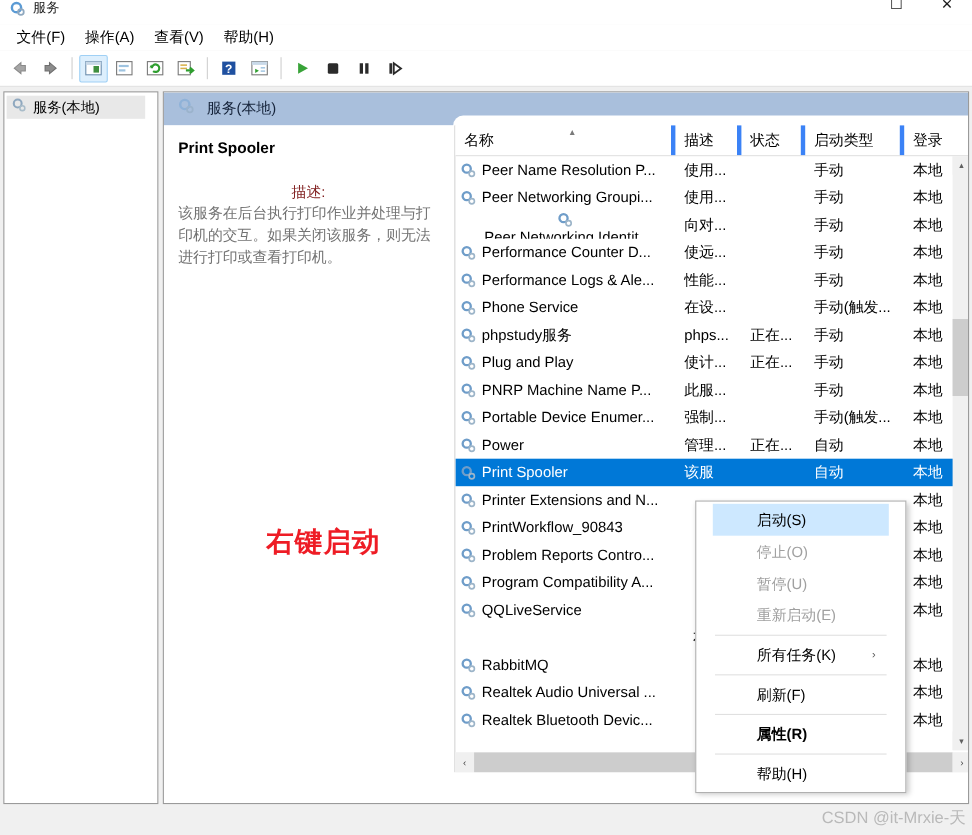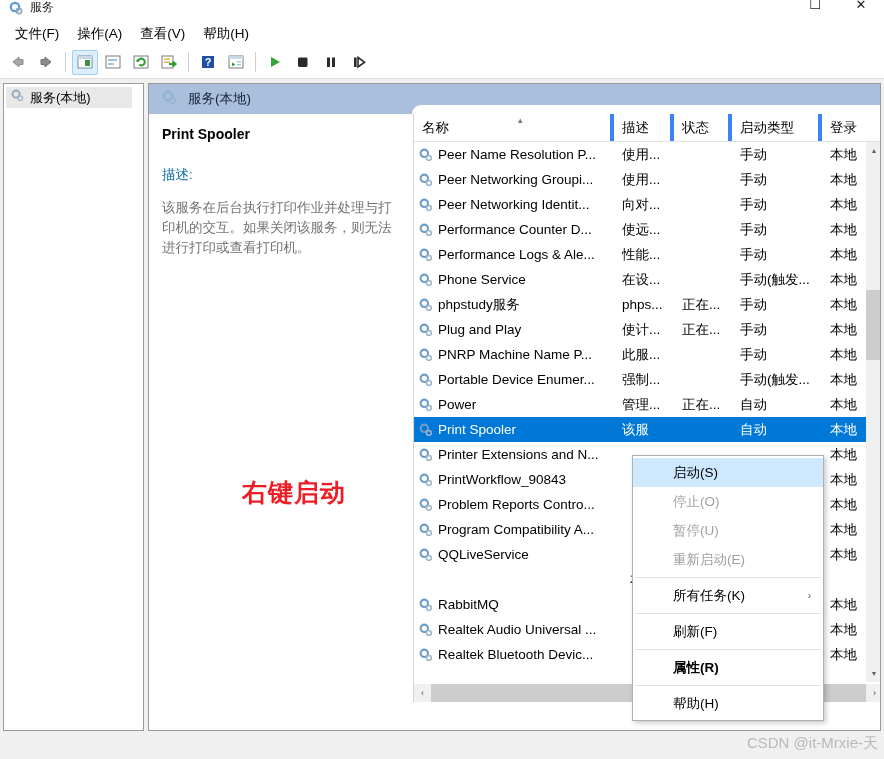--- a/index.html
+++ b/index.html
@@ -87,21 +87,21 @@
   }
 
   
   .detail {
     position: absolute; left: 0; top: 30px; width: 264px; height: 588px;
     background: #ffffff; padding: 12px 14px 0 13px;
   }
   .detail h3 { font-size: 14px; font-weight: bold; color: #000; margin-bottom: 24px; }
   .detail .action-line { font-size: 13.5px; color: #000; margin-bottom: 42px; }
   .detail .action-line a { color: #0645ad; text-decoration: underline; cursor: pointer; }
-  .detail .desc-title { font-size: 13.5px; color: #0369a1; margin-bottom: 14px; }
+  .detail .desc-title { font-size: 13.5px; color: #7f1d1d; margin-bottom: 0; text-align: center; }
   .detail .desc-body { font-size: 13.5px; color: #737373; line-height: 20px; }
   .annot {
     position: absolute; left: 93px; top: 392px;
     font-size: 25px; font-weight: bold; color: #ee1c25;
     letter-spacing: 1px; white-space: nowrap;
   }
 
   
   .listview {
     position: absolute; left: 264px; top: 30px; width: 469px; height: 588px;
@@ -166,21 +166,21 @@
     position: relative; background: #f0f0f0;
     border-left: 1px solid #808080; border-top: 1px solid #808080;
     transform: skewX(-12deg);
   }
   .tab span { display: inline-block; transform: skewX(12deg); }
 
   
   .ctxmenu {
     position: absolute; left: 632px; top: 455px; width: 192px;
     background: #ffffff; border: 1px solid #b0b0b0;
-    box-shadow: 2px 2px 5px rgba(0,0,0,0.22); padding: 2px 0; z-index: 50;
+    box-shadow: 2px 2px 5px rgba(0,0,0,0.22); padding: 2px 15px; z-index: 50;
   }
   .ctx-item {
     height: 29px; display: flex; align-items: center; padding-left: 40px;
     font-size: 13.5px; color: #000; position: relative; white-space: nowrap;
   }
   .ctx-item.hl { background: #cde8ff; }
   .ctx-item.disabled { color: #a0a0a0; }
   .ctx-item.bold { font-weight: bold; }
   .ctx-item .sub {
     position: absolute; right: 12px; font-size: 10px; color: #555;
@@ -368,21 +368,21 @@
                     <circle cx="10.9" cy="10.9" r="2.4" fill="none" stroke="#9db5c9" stroke-width="1.5"></circle>
                   </svg></span>
                 <span>Peer Networking Groupi...</span>
               </div>
               <div class="cell c" style="width: 60px;">使用...</div>
               <div class="cell c" style="width: 58px;"></div>
               <div class="cell c" style="width: 90px;">手动</div>
               <div class="cell c" style="width: 45px;">本地</div>
             </div>
             <div class="lv-row">
-              <div class="cell name c" style="width: 200px;">
+              <div class="cell name c" style="width: 200px; flex-direction: column;">
                 <span class="svc-ico"><svg width="16" height="16" viewBox="0 0 16 16">
                     <circle cx="6.3" cy="6.3" r="3.7" fill="none" stroke="#6f9dc9" stroke-width="2.1"></circle>
                     <circle cx="10.9" cy="10.9" r="2.4" fill="none" stroke="#9db5c9" stroke-width="1.5"></circle>
                   </svg></span>
                 <span>Peer Networking Identit...</span>
               </div>
               <div class="cell c" style="width: 60px;">向对...</div>
               <div class="cell c" style="width: 58px;"></div>
               <div class="cell c" style="width: 90px;">手动</div>
               <div class="cell c" style="width: 45px;">本地</div>

